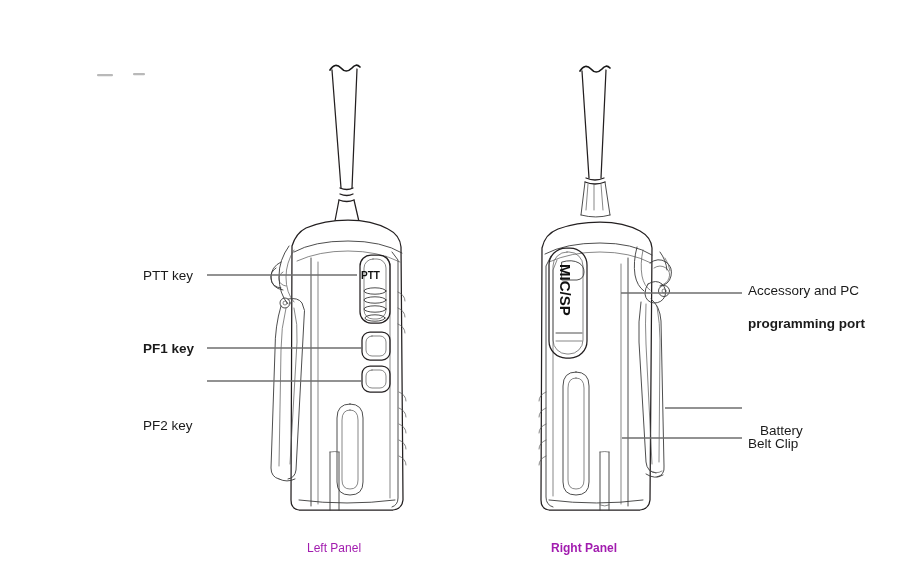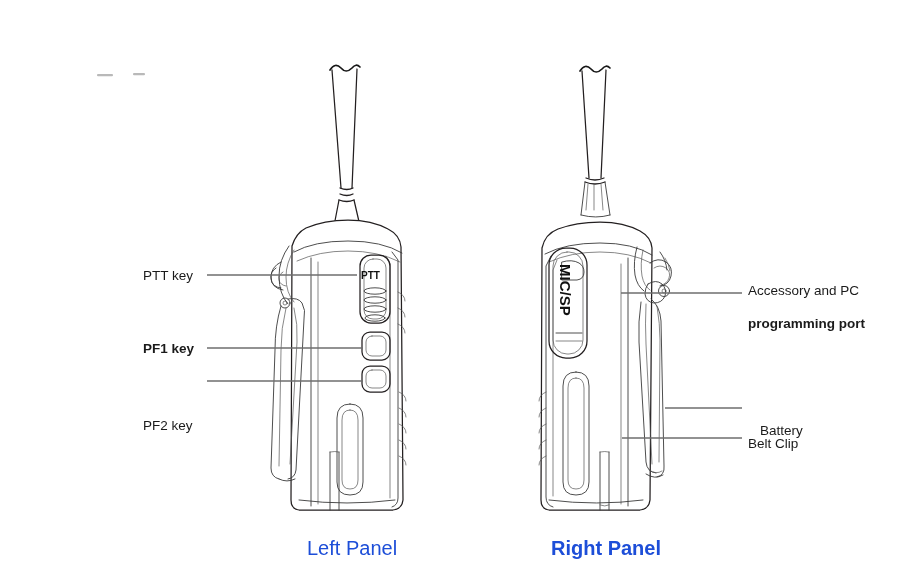--- a/index.html
+++ b/index.html
@@ -31,21 +31,21 @@
   
   .txt-layer{position:absolute;left:0;top:0;width:900px;height:486px;pointer-events:none;}
   .txt{
     position:absolute;
     font-family:"Liberation Sans", sans-serif;
     font-size:13.5px;
     color:#1a1a1a;
     white-space:nowrap;
     line-height:17px;
   }
-  .txt.cap{font-size:20px;color:#1d4ed8;}
+  .txt.cap{font-size:12px;color:#a21caf;}
   .txt.rot{
     font-weight:bold;font-size:15px;color:#111;
     transform:rotate(90deg);
     transform-origin:left top;
   }
   .txt.btn{font-weight:bold;font-size:10px;color:#111;}
 </style>
 </head>
 <body>
 

